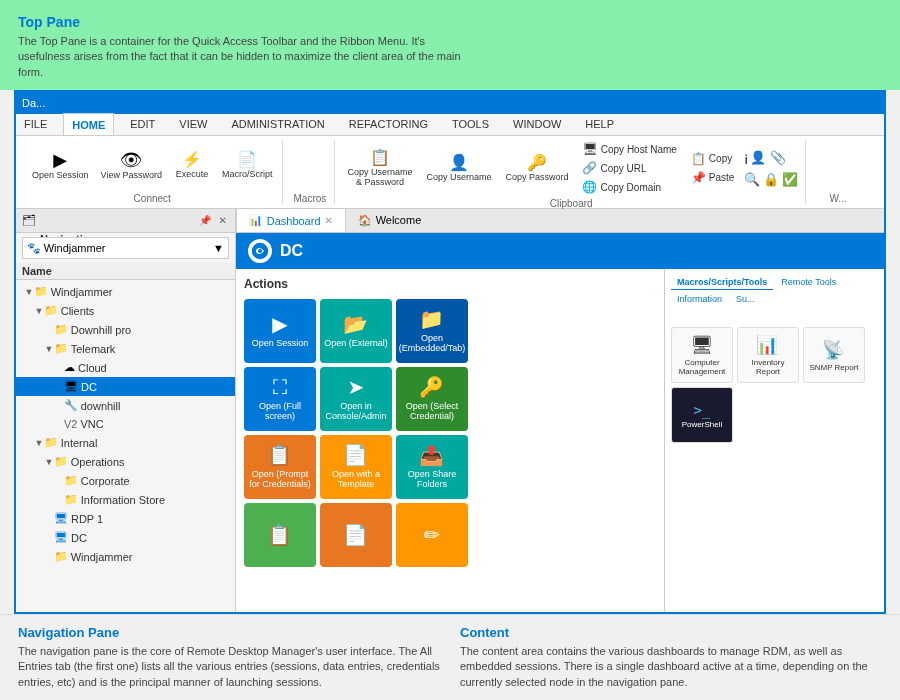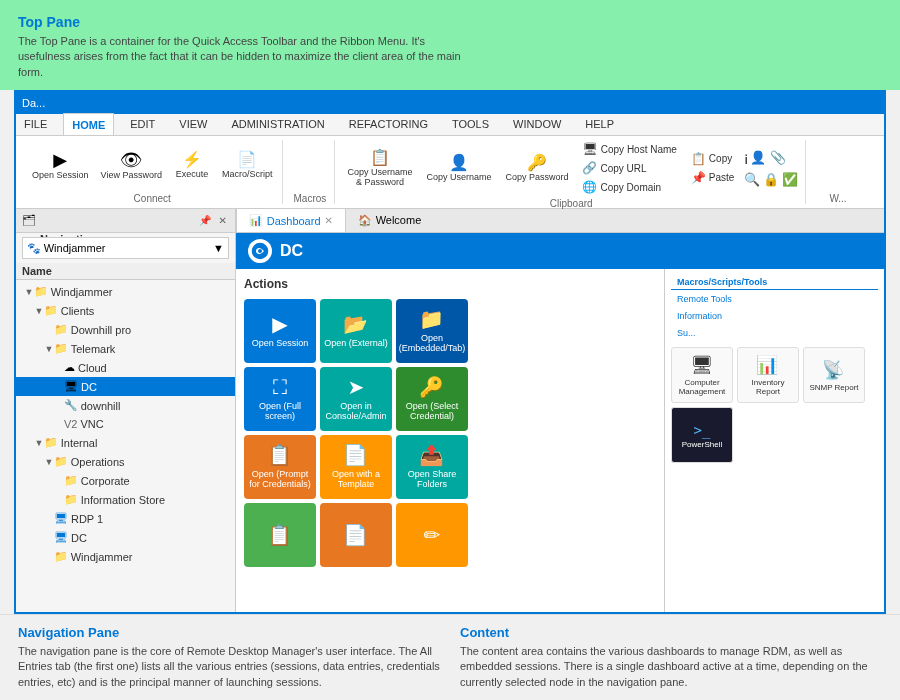--- a/index.html
+++ b/index.html
@@ -81,21 +81,21 @@
     .action-btn .action-icon { font-size: 20px; line-height: 1; }
     .action-btn.blue { background: #0078d7; }
     .action-btn.teal { background: #00a8a0; }
     .action-btn.dark-blue { background: #0057a8; }
     .action-btn.green { background: #2e8b2e; }
     .action-btn.green2 { background: #4caf50; }
     .action-btn.orange { background: #e87722; }
     .action-btn.orange2 { background: #ff9800; }
 
     .tools-panel { width: 220px; border-left: 1px solid #ccc; padding: 6px; }
-    .tools-tabs { display: flex; gap: 2px; margin-bottom: 6px; flex-wrap: wrap; flex-direction: column; }
+    .tools-tabs { display: flex; gap: 2px; margin-bottom: 20px; flex-wrap: wrap; }
     .tools-tab { padding: 2px 6px; font-size: 9px; cursor: pointer; color: #0078d7; border-bottom: 1px solid transparent; }
     .tools-tab.active { border-bottom: 1px solid #0078d7; font-weight: bold; }
     .tools-grid { display: grid; grid-template-columns: repeat(3, 62px); gap: 4px; }
     .tool-btn { width: 62px; height: 56px; display: flex; flex-direction: column; align-items: center; justify-content: center; border: 1px solid #ddd; border-radius: 3px; cursor: pointer; background: #f9f9f9; font-size: 8px; text-align: center; color: #333; gap: 2px; padding: 3px; }
     .tool-btn .tool-icon { font-size: 18px; }
     .tool-btn.powershell { background: #1a1a2e; color: #fff; grid-column: 1; }
     .tool-btn.powershell .tool-icon { color: #3af; }
 
     
     .bottom-description { padding: 10px 18px; background: #f0f0f0; display: flex; gap: 20px; border-top: 1px solid #ddd; }

